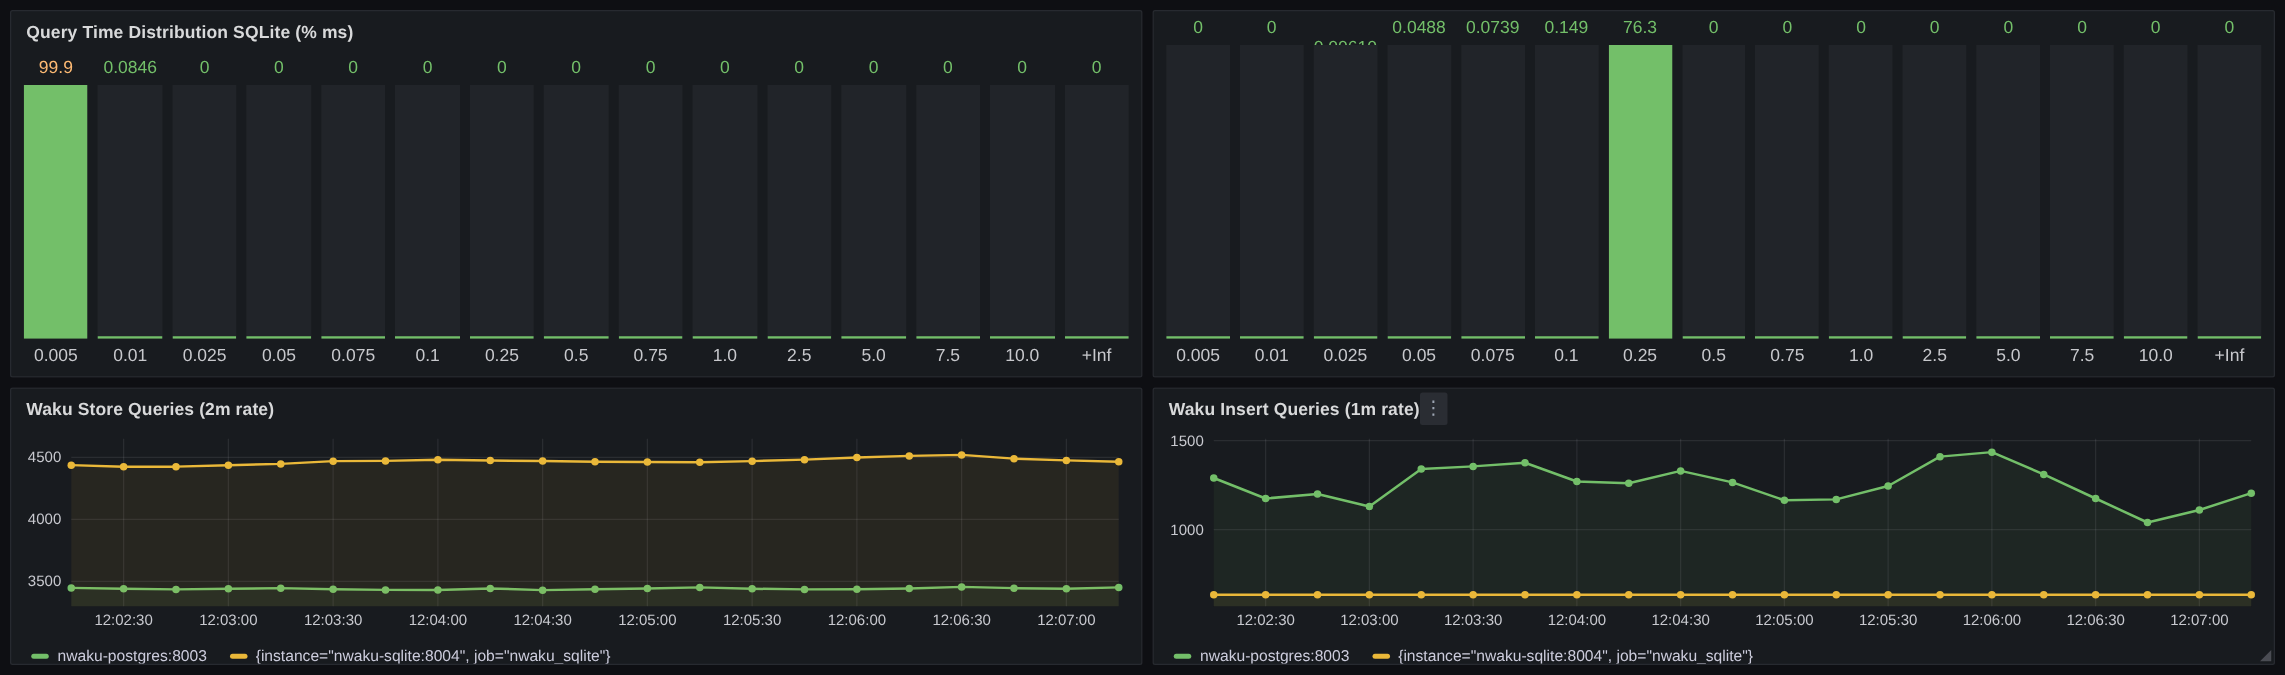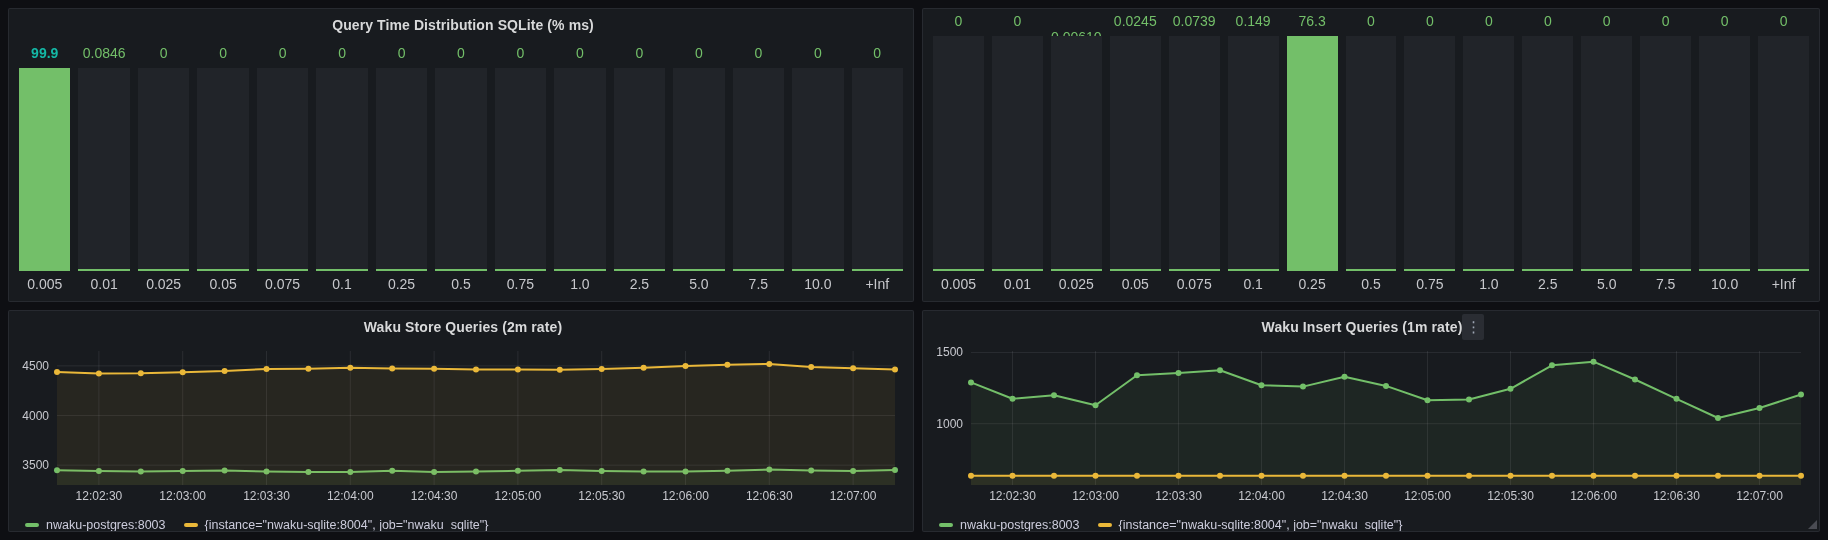--- a/index.html
+++ b/index.html
@@ -24,21 +24,21 @@
     display: flex;
     flex-direction: column;
     position: relative;
     overflow: hidden;
   }
   .panel-header {
     height: 32px;
     flex: 0 0 32px;
     display: flex;
     align-items: center;
-    justify-content: center;
+    justify-content: flex-start;
     padding: 0 8px 0 12px;
   }
   .panel-title {
     font-size: 14px;
     font-weight: 600;
     letter-spacing: 0.1px;
     color: #d8d9da;
     cursor: pointer;
     white-space: nowrap;
   }
@@ -126,21 +126,21 @@
 <body>
 
 <div class="dashboard">
 
   <section class="panel">
     <header class="panel-header">
       <h2 class="panel-title">Query Time Distribution SQLite (% ms)</h2>
     </header>
     <div class="hist">
       <div class="hist-values">
-          <div class="hv" style="color: #14b8a6; font-weight: bold;">99.9</div>
+          <div class="hv" style="color: #fdba74;">99.9</div>
           <div class="hv" style="color: rgb(115, 191, 105);">0.0846</div>
           <div class="hv" style="color: rgb(115, 191, 105);">0</div>
           <div class="hv" style="color: rgb(115, 191, 105);">0</div>
           <div class="hv" style="color: rgb(115, 191, 105);">0</div>
           <div class="hv" style="color: rgb(115, 191, 105);">0</div>
           <div class="hv" style="color: rgb(115, 191, 105);">0</div>
           <div class="hv" style="color: rgb(115, 191, 105);">0</div>
           <div class="hv" style="color: rgb(115, 191, 105);">0</div>
           <div class="hv" style="color: rgb(115, 191, 105);">0</div>
           <div class="hv" style="color: rgb(115, 191, 105);">0</div>
@@ -215,21 +215,21 @@
         </div>
     </div>
   </section>
 
   <section class="panel">
     <div class="hist">
       <div class="hist-values">
           <div class="hv" style="color: rgb(115, 191, 105);">0</div>
           <div class="hv" style="color: rgb(115, 191, 105);">0</div>
           <div class="hv" style="color: rgb(115, 191, 105); margin-top: 16px;">0.00610</div>
-          <div class="hv" style="color: rgb(115, 191, 105);">0.0245</div>
+          <div class="hv" style="color: rgb(115, 191, 105);">0.0488</div>
           <div class="hv" style="color: rgb(115, 191, 105);">0.0739</div>
           <div class="hv" style="color: rgb(115, 191, 105);">0.149</div>
           <div class="hv" style="color: rgb(115, 191, 105);">76.3</div>
           <div class="hv" style="color: rgb(115, 191, 105);">0</div>
           <div class="hv" style="color: rgb(115, 191, 105);">0</div>
           <div class="hv" style="color: rgb(115, 191, 105);">0</div>
           <div class="hv" style="color: rgb(115, 191, 105);">0</div>
           <div class="hv" style="color: rgb(115, 191, 105);">0</div>
           <div class="hv" style="color: rgb(115, 191, 105);">0</div>
           <div class="hv" style="color: rgb(115, 191, 105);">0</div>

